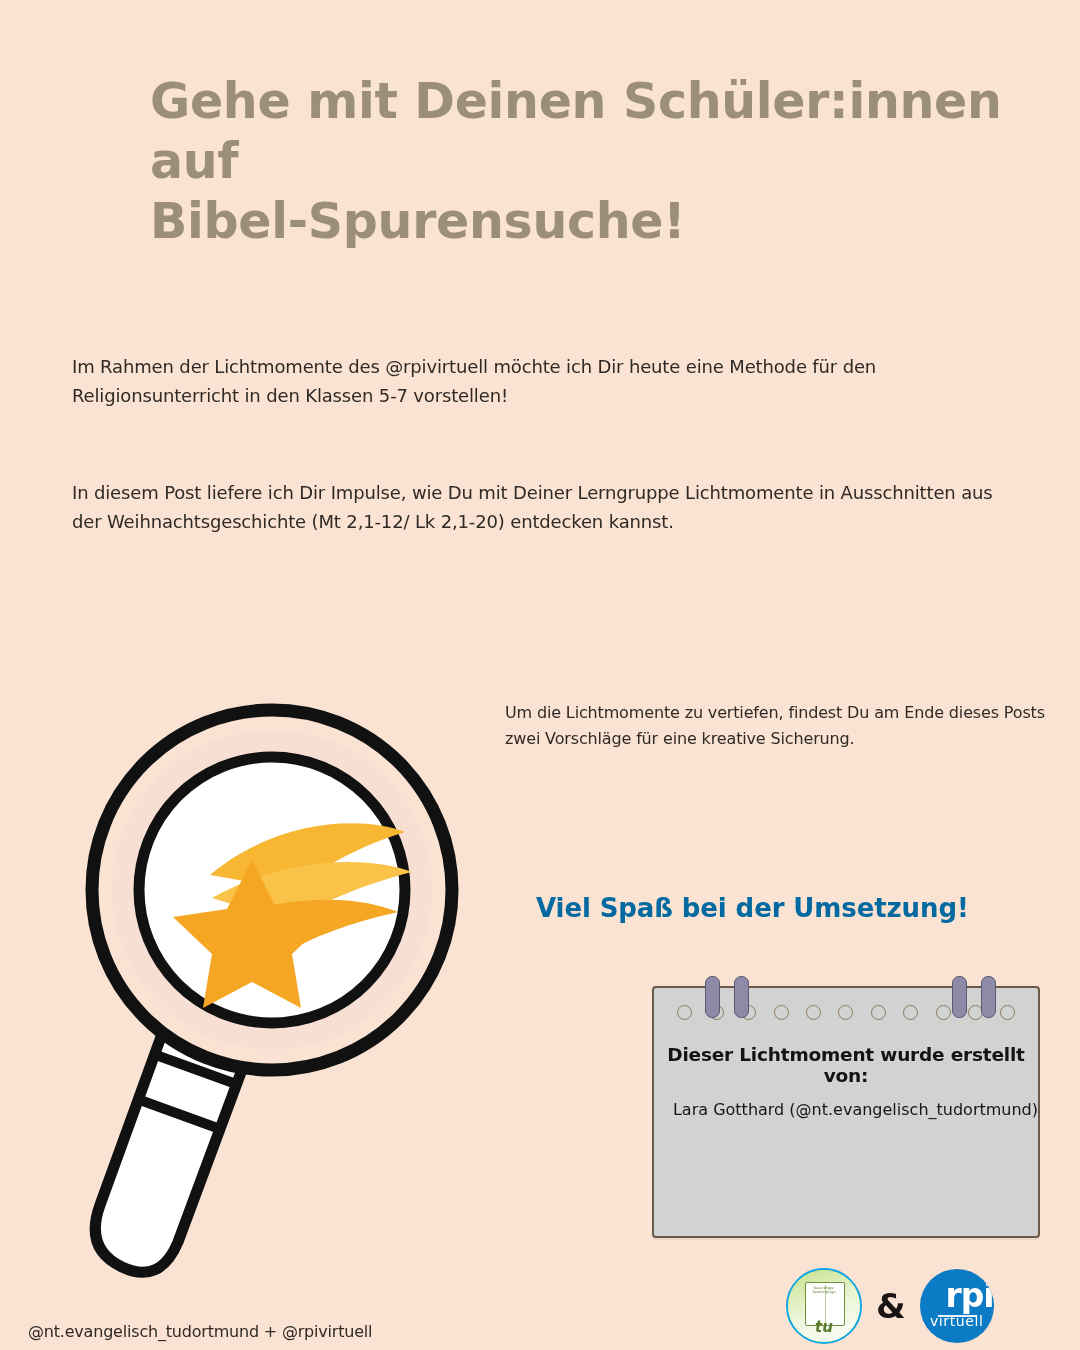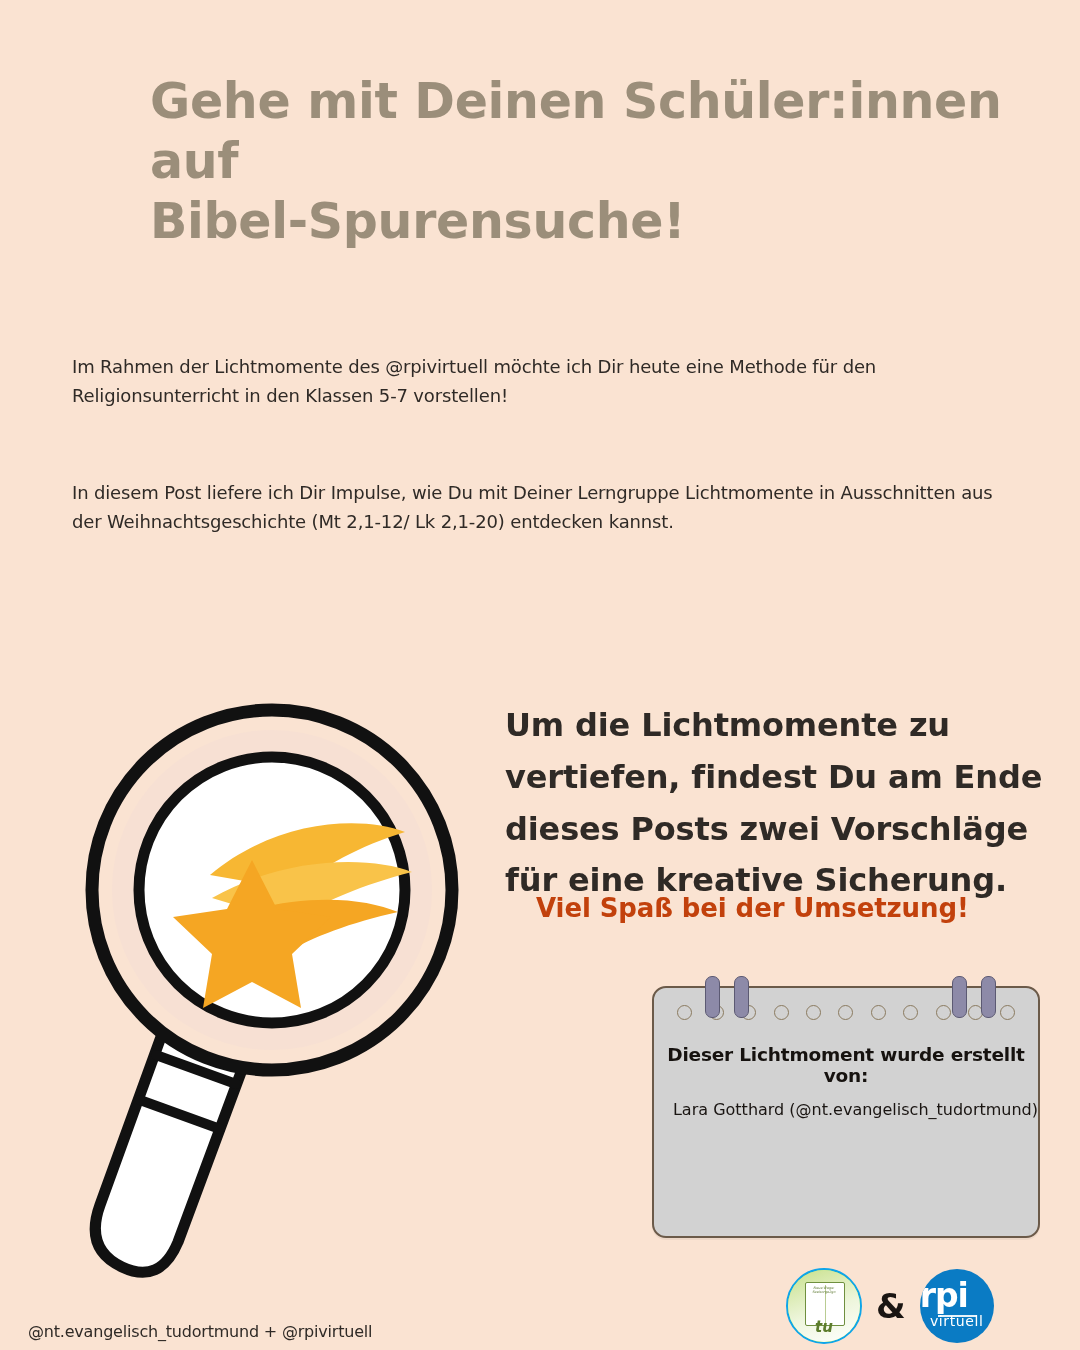--- a/index.html
+++ b/index.html
@@ -49,35 +49,34 @@
   }
   .para-1 { left: 72px; top: 352px; width: 930px; }
   .para-2 { left: 72px; top: 478px; width: 945px; }
 
   .para-3 {
     position: absolute;
     left: 505px;
     top: 700px;
     width: 565px;
     font-family: "DejaVu Sans", sans-serif;
-    font-size: 32px;
+    font-size: 16px;
     line-height: 1.62;
     color: #2f2a26;
     letter-spacing: -0.15px;
-    font-weight: bold;
   }
   .fun {
     position: absolute;
     left: 536px;
     top: 893px;
     width: 520px;
     font-family: "DejaVu Sans", sans-serif;
     font-weight: 700;
     font-size: 26px;
-    color: #c2410c;
+    color: #0369a1;
     letter-spacing: -0.1px;
   }
 
   
   .magnifier {
     position: absolute;
     left: 60px;
     top: 660px;
     width: 420px;
     height: 640px;
@@ -85,21 +84,21 @@
 
   
   .notepad {
     position: absolute;
     left: 652px;
     top: 986px;
     width: 384px;
     height: 248px;
     background: #d2d2d2;
     border: 2px solid #6b5a49;
-    border-radius: 14px;
+    border-radius: 4px;
     box-shadow: 0 2px 0 rgba(0,0,0,0.05);
   }
   .notepad-holes {
     position: absolute;
     left: 0;
     top: 16px;
     width: 100%;
     height: 16px;
     display: flex;
     justify-content: space-around;
@@ -238,21 +237,21 @@
     border-radius: 50%;
     background: #0a7bc4;
     color: #ffffff;
     overflow: hidden;
   }
   .logo-rpi .rpi-text {
     position: absolute;
     left: 0;
     top: 10px;
     width: 100%;
-    text-align: left;
+    text-align: right;
     font-family: "DejaVu Sans", sans-serif;
     font-weight: 700;
     font-size: 33px;
     letter-spacing: -1px;
     line-height: 1;
   }
   .logo-rpi .rpi-sub {
     position: absolute;
     left: 0;
     bottom: 14px;

